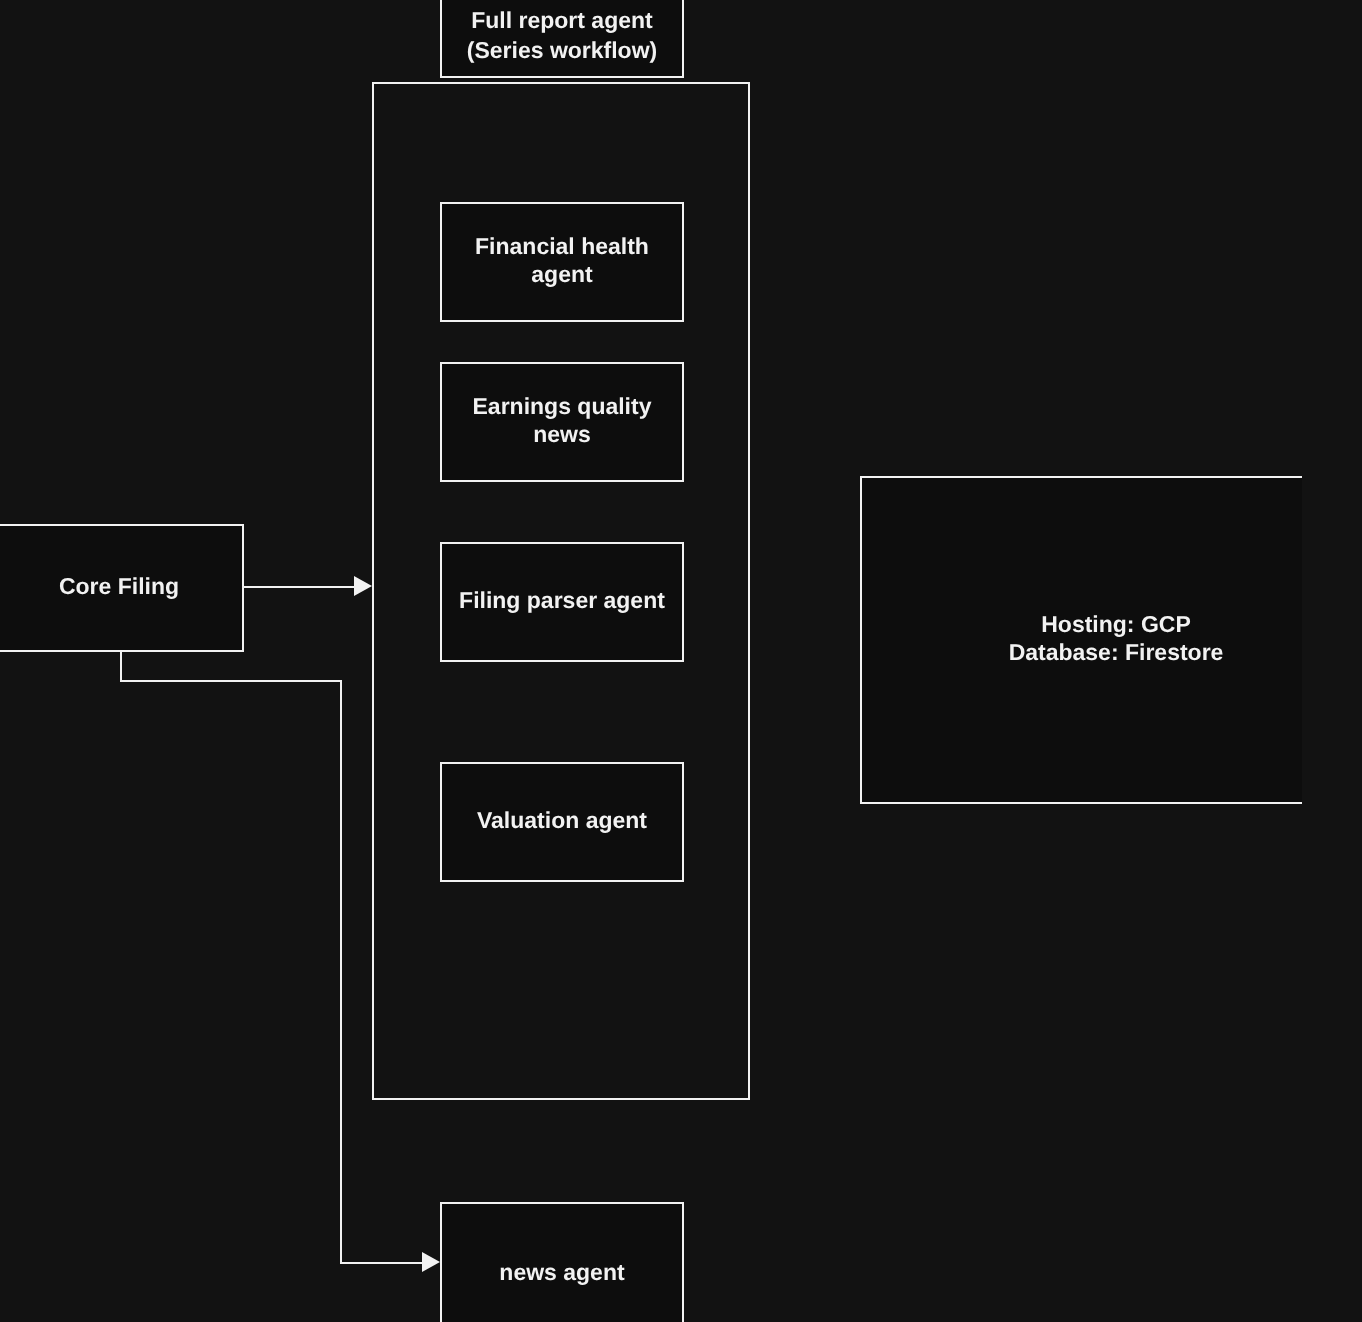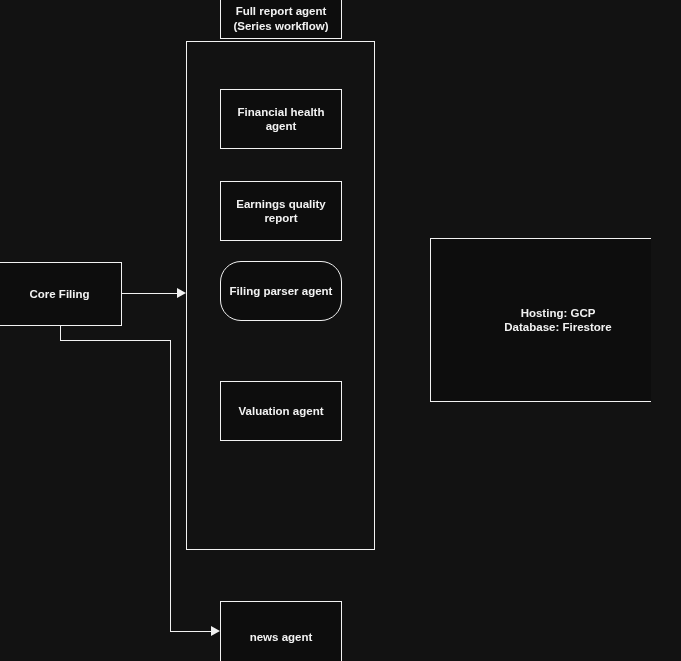--- a/index.html
+++ b/index.html
@@ -52,23 +52,23 @@
     background: transparent;
     display: block;
   }
   
   .sub-agent {
     left: 220px;
     width: 122px;
     height: 60px;
     font-size: 11.5px;
   }
-  #sub-agent-0 { top: 89px; }
+  #sub-agent-0 { top: 101px; }
   #sub-agent-1 { top: 181px; }
-  #sub-agent-2 { top: 261px; border-radius: 21px; }
+  #sub-agent-2 { top: 271px; }
   #sub-agent-3 { top: 381px; }
   #sub-agent-4 { top: 461px; }
   
   #core-analyst {
     left: -3px;
     top: 262px;
     width: 125px;
     height: 64px;
     font-size: 11.5px;
   }
@@ -117,21 +117,21 @@
 
   <div class="node" id="full-report-label">
     <span class="node-label-text">Full report agent
 (Series workflow)</span>
   </div>
 
   <div class="node sub-agent" id="sub-agent-0">
     <span class="node-label-text">Financial health agent</span>
   </div>
   <div class="node sub-agent" id="sub-agent-1">
-    <span class="node-label-text">Earnings quality report</span>
+    <span class="node-label-text">Earnings quality news</span>
   </div>
   <div class="node sub-agent" id="sub-agent-2">
     <span class="node-label-text">Filing parser agent</span>
   </div>
   <div class="node sub-agent" id="sub-agent-3">
     <span class="node-label-text">Valuation agent</span>
   </div>
 
   <div class="node" id="core-analyst">
     <span class="node-label-text">Core Filing</span>

